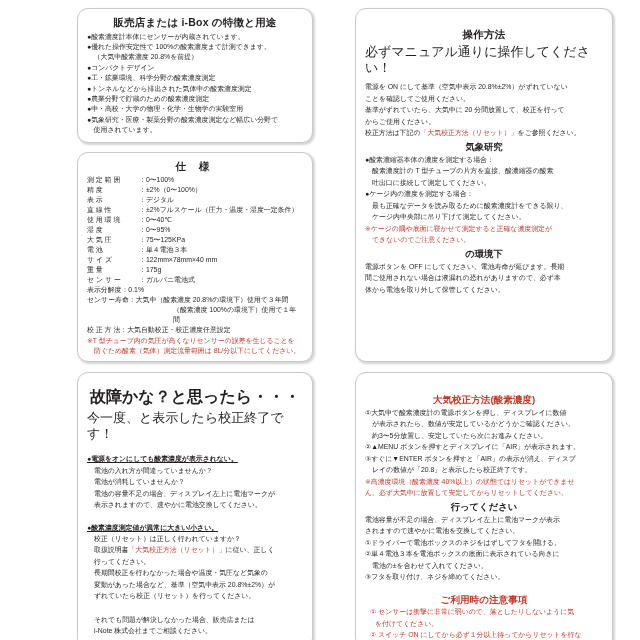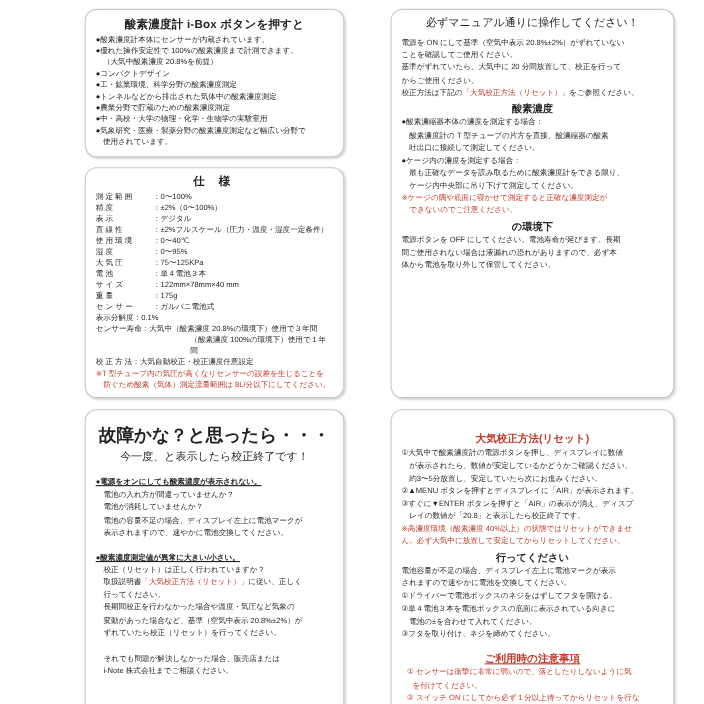--- a/index.html
+++ b/index.html
@@ -58,24 +58,24 @@
 
   
   .h-title {
     text-align: center;
     font-weight: bold;
     font-size: 10.5px;
     letter-spacing: .2px;
     margin: 2px 0 3px 0;
     line-height: 1.2;
   }
-  .h-title.wide { letter-spacing: 5px; font-family: Liberation Serif, serif; }
+  .h-title.wide { letter-spacing: 5px; }
   .h-sub {
-    text-align: center;
-    font-size: 10px;
+    text-align: left;
+    font-size: 13px;
     margin: 2px 0 4px 0;
     line-height: 1.25;
   }
   .h-mid {
     text-align: center;
     font-weight: bold;
     font-size: 9.3px;
     margin: 3px 0 2px 0;
     line-height: 1.2;
   }
@@ -155,21 +155,21 @@
 </style>
 </head>
 <body>
 
 <div class="sheet">
 
   <div class="cell tl">
     <div class="stack">
 
       <section class="panel panel-features">
-        <div class="h-title">酸素濃度計 i-Box ボタンを押すと</div>
+        <div class="h-title">販売店または i-Box の特徴と用途</div>
         <ul class="blist">
           <li>●酸素濃度計本体にセンサーが内蔵されています。</li>
           <li>●優れた操作安定性で 100%の酸素濃度まで計測できます。</li>
           <li class="cont">（大気中酸素濃度 20.8%を前提）</li>
           <li>●コンパクトデザイン</li>
           <li>●工・鉱業環境、科学分野の酸素濃度測定</li>
           <li>●トンネルなどから排出された気体中の酸素濃度測定</li>
           <li>●農業分野で貯蔵のための酸素濃度測定</li>
           <li>●中・高校・大学の物理・化学・生物学の実験室用</li>
           <li>●気象研究・医療・製薬分野の酸素濃度測定など幅広い分野で</li>
@@ -231,28 +231,29 @@
           <div class="spec-note">※T 型チューブ内の気圧が高くなりセンサーの誤差を生じることを</div>
           <div class="spec-note ind">防ぐため酸素（気体）測定流量範囲は 8L/分以下にしてください。</div>
         </div>
       </section>
 
     </div>
   </div>
 
   <div class="cell tr">
     <section class="panel panel-ops">
+      <div class="h-title" style="margin-top:14px;">操作方法</div>
       <div class="h-sub">必ずマニュアル通りに操作してください！</div>
       <div class="para gap">電源を ON にして基準（空気中表示 20.8%±2%）がずれていない</div>
       <div class="para">ことを確認してご使用ください。</div>
       <div class="para">基準がずれていたら、大気中に 20 分間放置して、校正を行って</div>
       <div class="para">からご使用ください。</div>
       <div class="para"><span>校正方法は下記の</span><span class="red">「大気校正方法（リセット）」</span><span>をご参照ください。</span></div>
 
-      <div class="h-mid">酸素濃度</div>
+      <div class="h-mid">気象研究</div>
       <div class="para">●酸素濃縮器本体の濃度を測定する場合：</div>
       <div class="para ind">酸素濃度計の T 型チューブの片方を直接、酸濃縮器の酸素</div>
       <div class="para ind">吐出口に接続して測定してください。</div>
       <div class="para">●ケージ内の濃度を測定する場合：</div>
       <div class="para ind">最も正確なデータを読み取るために酸素濃度計をできる限り、</div>
       <div class="para ind">ケージ内中央部に吊り下げて測定してください。</div>
       <div class="para red">※ケージの隅や底面に寝かせて測定すると正確な濃度測定が</div>
       <div class="para red ind">できないのでご注意ください。</div>
 
       <div class="h-mid">の環境下</div>
@@ -281,40 +282,40 @@
       <div class="para ind">変動があった場合など、基準（空気中表示 20.8%±2%）が</div>
       <div class="para ind">ずれていたら校正（リセット）を行ってください。</div>
 
       <div class="para ind" style="margin-top:13px;">それでも問題が解決しなかった場合、販売店または</div>
       <div class="para ind">i-Note 株式会社までご相談ください。</div>
     </section>
   </div>
 
   <div class="cell br">
     <section class="panel panel-calib">
-      <div class="h-red" style="margin-top:16px;">大気校正方法(リセット)</div>
+      <div class="h-red" style="margin-top:16px;">大気校正方法(酸素濃度)</div>
 
       <div class="para">①大気中で酸素濃度計の電源ボタンを押し、ディスプレイに数値</div>
       <div class="para ind">が表示されたら、数値が安定しているかどうかご確認ください。</div>
       <div class="para ind">約3〜5分放置し、安定していたら次にお進みください。</div>
       <div class="para">②▲MENU ボタンを押すとディスプレイに「AIR」が表示されます。</div>
       <div class="para">③すぐに▼ENTER ボタンを押すと「AIR」の表示が消え、ディスプ</div>
       <div class="para ind">レイの数値が「20.8」と表示したら校正終了です。</div>
       <div class="para red">※高濃度環境（酸素濃度 40%以上）の状態ではリセットができませ</div>
       <div class="para red">ん。必ず大気中に放置して安定してからリセットしてください。</div>
 
       <div class="h-mid">行ってください</div>
       <div class="para">電池容量が不足の場合、ディスプレイ左上に電池マークが表示</div>
       <div class="para">されますので速やかに電池を交換してください。</div>
       <div class="para">①ドライバーで電池ボックスのネジをはずしてフタを開ける。</div>
       <div class="para">②単４電池３本を電池ボックスの底面に表示されている向きに</div>
       <div class="para ind">電池の±を合わせて入れてください。</div>
       <div class="para">③フタを取り付け、ネジを締めてください。</div>
 
-      <div class="h-red" style="margin-top:11px;text-decoration:underline;">ご利用時の注意事項</div>
+      <div class="h-red" style="margin-top:11px;">ご利用時の注意事項</div>
       <div class="para red ind2">① センサーは衝撃に非常に弱いので、落としたりしないように気</div>
       <div class="para red" style="padding-left:10px;">を付けてください。</div>
       <div class="para red ind2">② スイッチ ON にしてから必ず１分以上待ってからリセットを行な</div>
 
     </section>
   </div>
 
 </div>
 
 </body></html>

